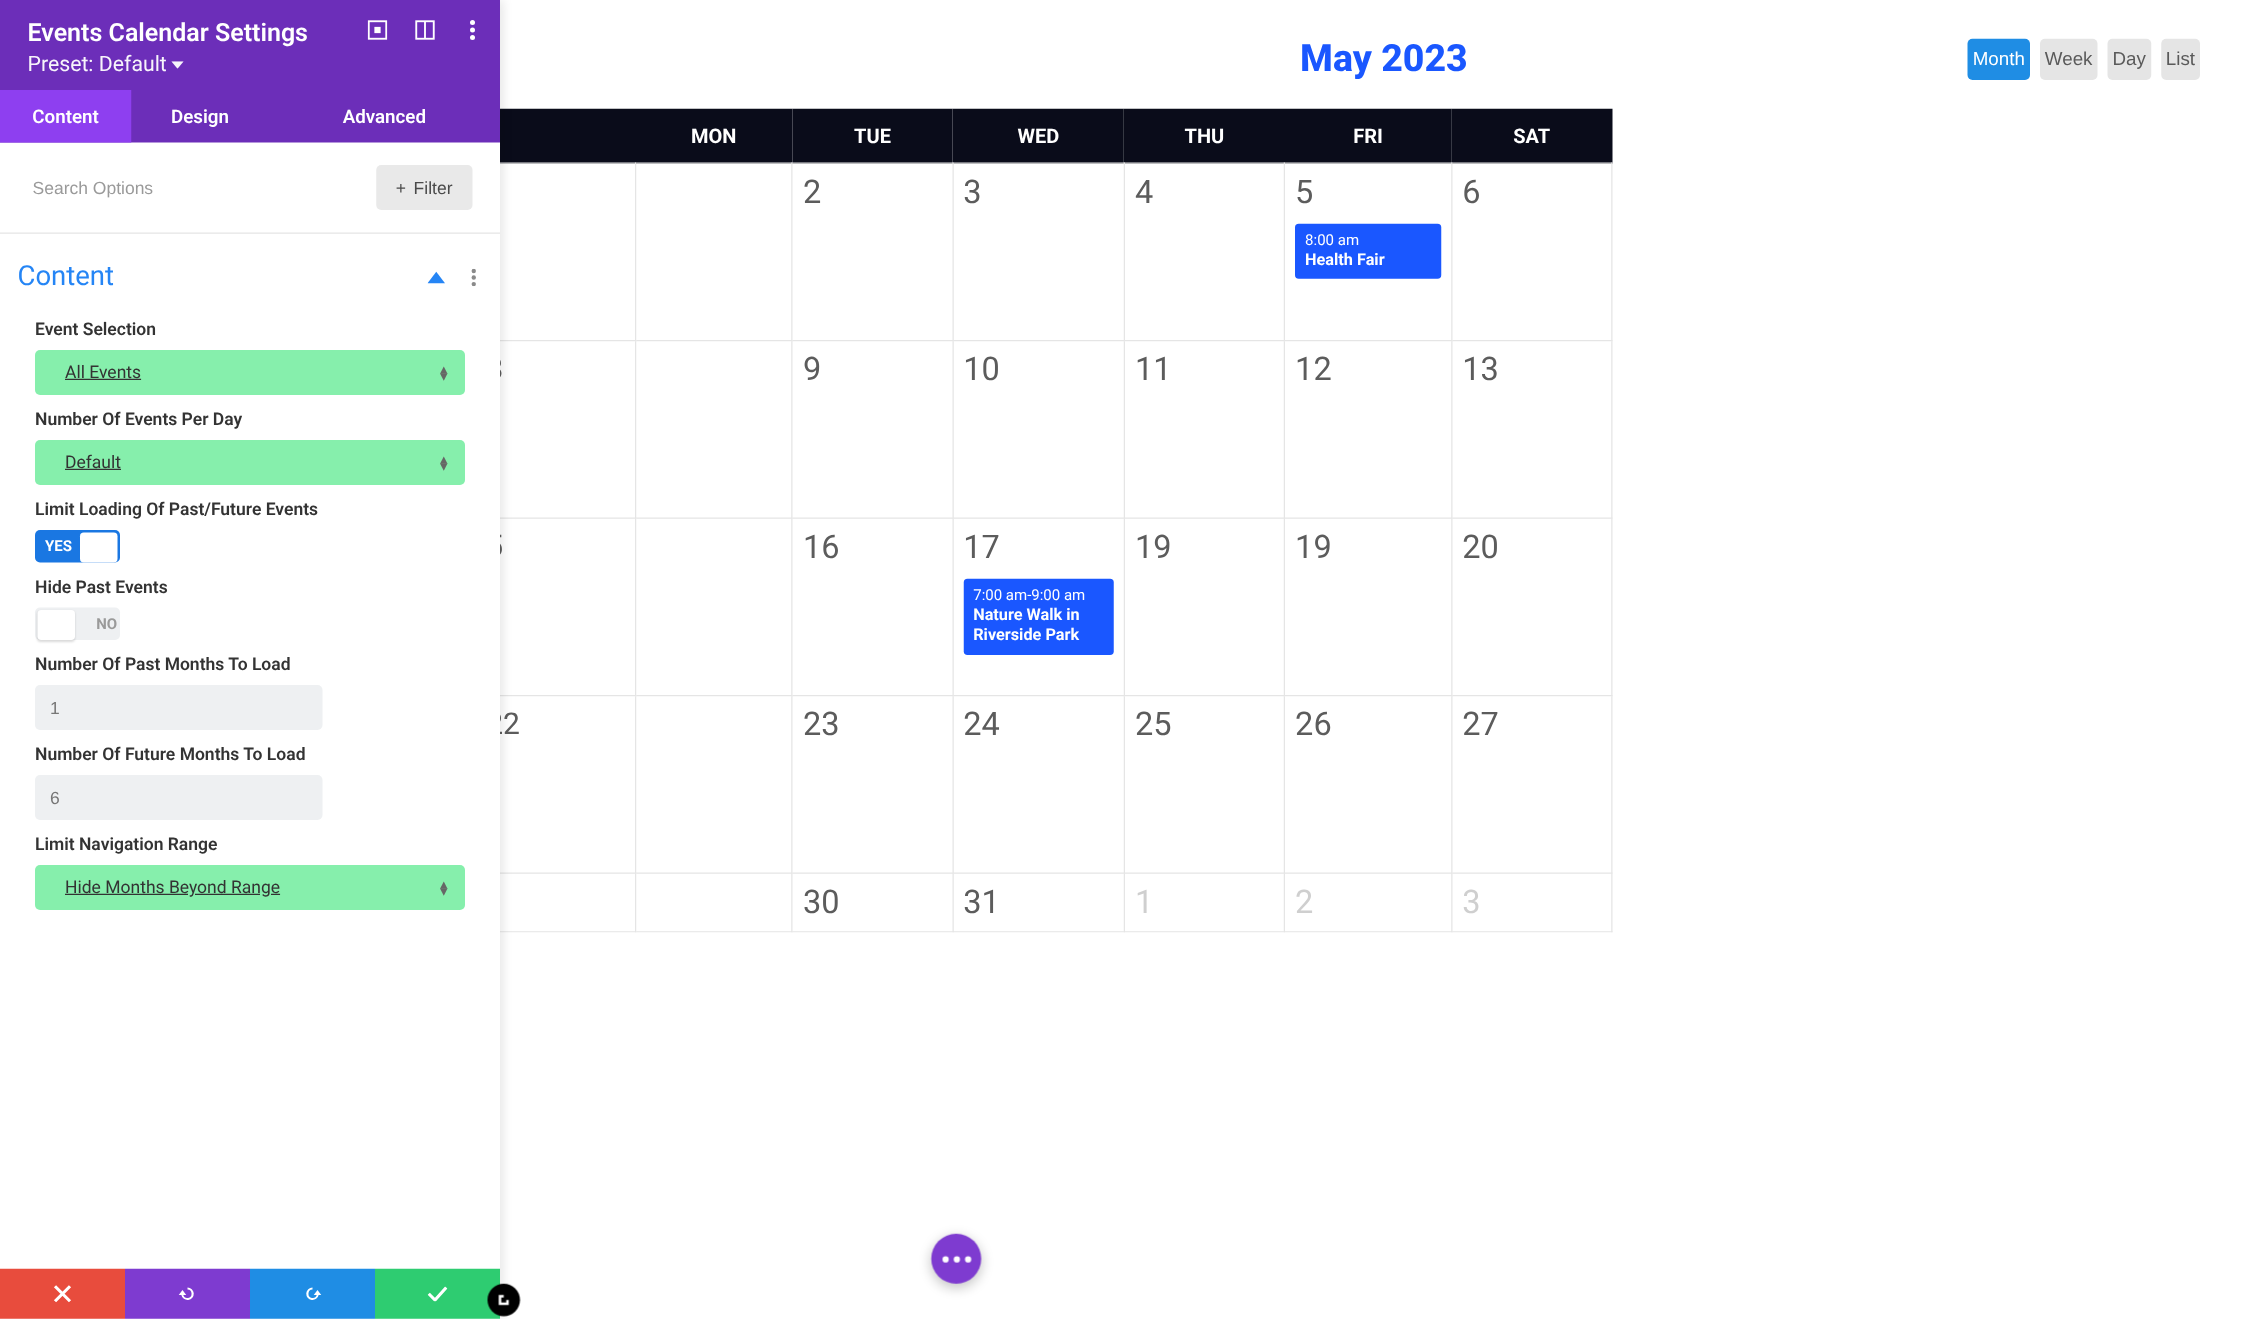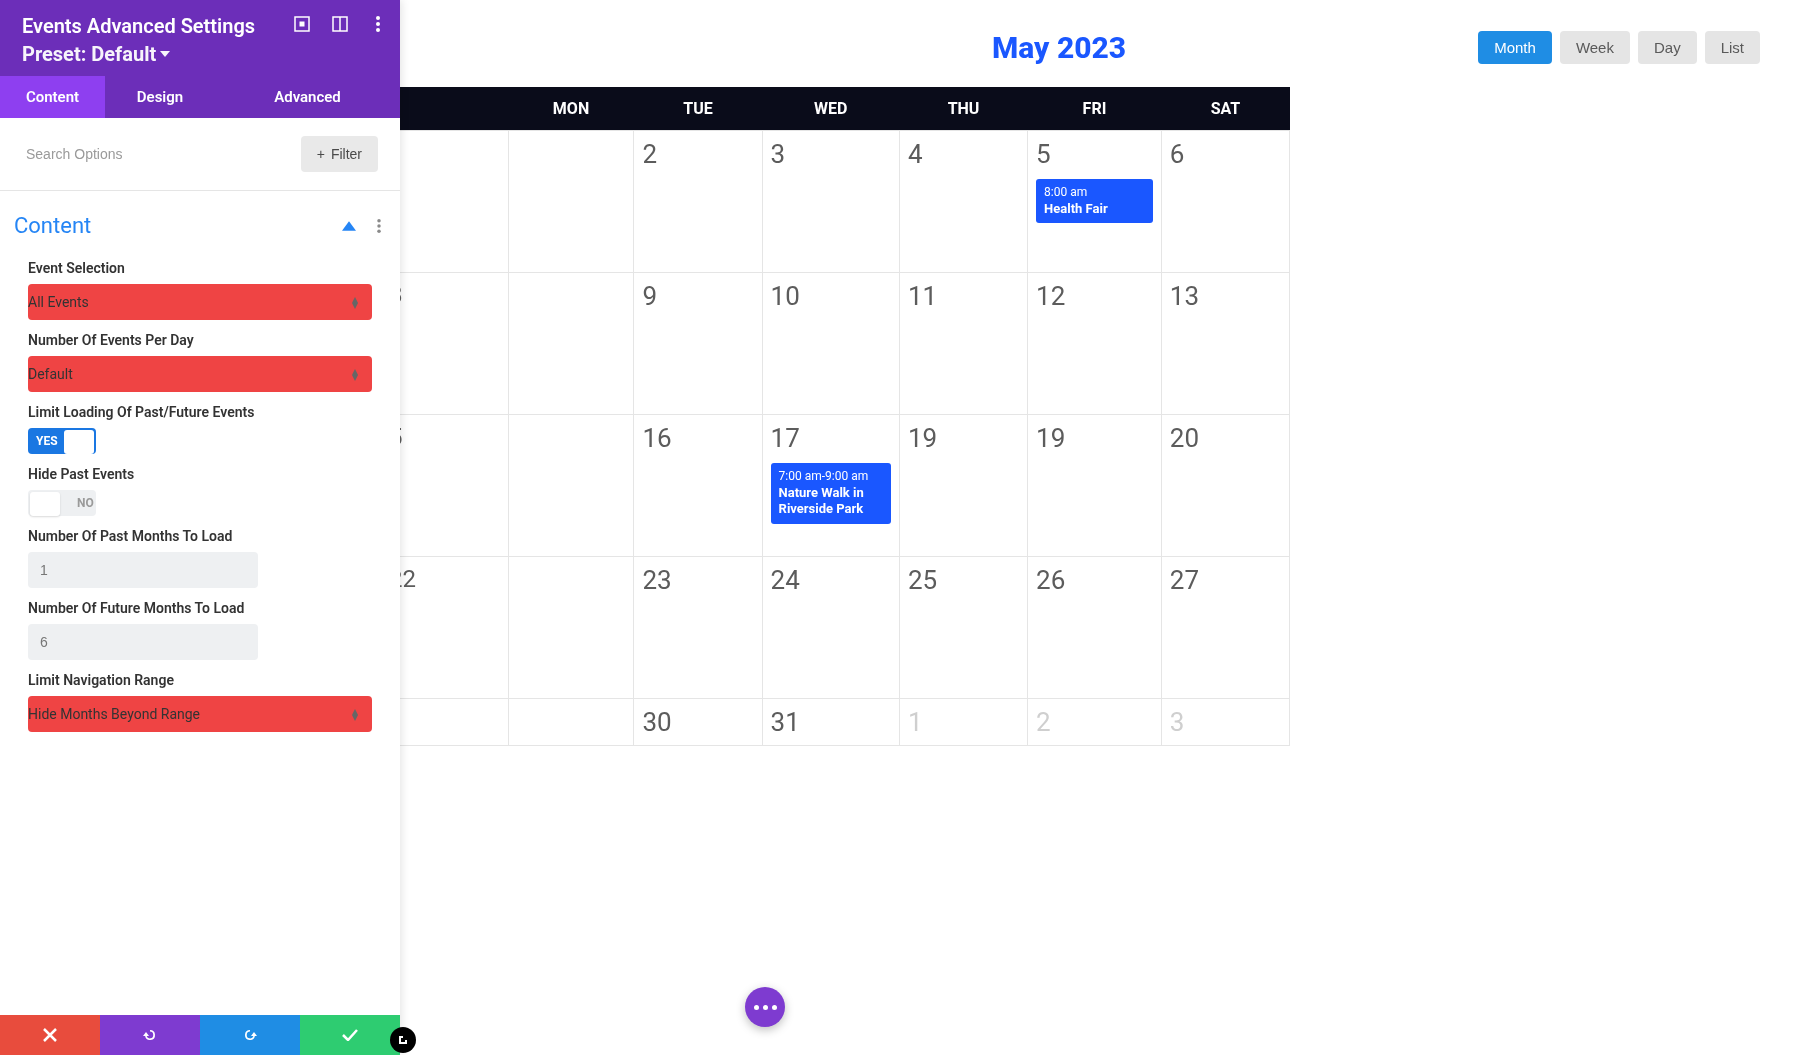--- a/index.html
+++ b/index.html
@@ -18,21 +18,21 @@
   box-shadow: 2px 0 8px rgba(0,0,0,0.1);
   z-index: 100;
 }
 .panel-header {
   background: #6c2eb9;
   color: #fff;
   padding: 14px 22px 10px 22px;
   position: relative;
 }
 .panel-title { font-size: 20px; font-weight: 600; }
-.panel-preset { font-size: 20px; margin-top: 4px; display: inline-flex; align-items: center; gap: 4px; opacity: 0.95; font-weight: bold; }
+.panel-preset { font-size: 17px; margin-top: 4px; display: inline-flex; align-items: center; gap: 4px; opacity: 0.95; }
 .panel-header-icons {
   position: absolute;
   right: 14px;
   top: 16px;
   display: flex;
   gap: 22px;
 }
 .panel-header-icons svg { width: 16px; height: 16px; fill: #fff; }
 
 .tabs {
@@ -99,27 +99,28 @@
 }
 .section-title { color: #2585f5; font-size: 22px; font-weight: 400; }
 .section-head-icons { display: flex; gap: 16px; align-items: center; }
 .section-head-icons svg { width: 14px; height: 14px; fill: #2585f5; }
 .section-head-icons .dots { fill: #8a8a8a; }
 
 .field { margin: 12px 14px 0 14px; }
 .field-label { font-size: 14px; font-weight: 600; color: #333; margin-bottom: 8px; display: block; }
 .select {
   width: 100%;
-  background: #ef4444;
+  background: #86efac;
   border: none;
   border-radius: 4px;
-  padding: 10px 0;
+  padding: 10px 24px;
   font-size: 14px;
   color: #333;
   position: relative;
+  text-decoration: underline;
 }
 .select-wrap { position: relative; }
 .select-caret {
   position: absolute; right: 14px; top: 50%; transform: translateY(-50%);
   font-size: 12px; color: #666; pointer-events: none;
   display: flex; flex-direction: column; line-height: 6px;
 }
 
 .toggle {
   display: inline-flex;
@@ -195,21 +196,21 @@
   text-align: center;
   flex: 1;
   margin-left: 200px;
 }
 .view-switch { display: flex; gap: 8px; }
 .vs-btn {
   background: #e5e5e5;
   color: #5a5a5a;
   border: none;
   border-radius: 4px;
-  padding: 8px 16px;
+  padding: 8px 4px;
   font-size: 15px;
   cursor: pointer;
 }
 .vs-btn.active { background: #1f8de4; color: #fff; }
 
 table.cal {
   border-collapse: collapse;
   width: 910px;
   margin-left: 0;
 }
@@ -273,21 +274,21 @@
   background: #4a4a4a;
   border-radius: 3px;
   z-index: 99;
 }
 </style>
 </head>
 <body>
 
 <div class="panel">
   <div class="panel-header">
-    <div class="panel-title">Events Advanced Settings</div>
+    <div class="panel-title">Events Calendar Settings</div>
     <div class="panel-preset">
       <span>Preset: Default</span>
       <svg viewBox="0 0 10 6" width="10" height="6">
           <path d="M0 0l5 6 5-6z" fill="#fff"></path>
         </svg>
     </div>
     <div class="panel-header-icons">
       <span><svg viewBox="0 0 16 16">
             <rect x="1" y="1" width="14" height="14" fill="none" stroke="#fff" stroke-width="1.5"></rect>
             <rect x="5.5" y="5.5" width="5" height="5" fill="#fff"></rect>

